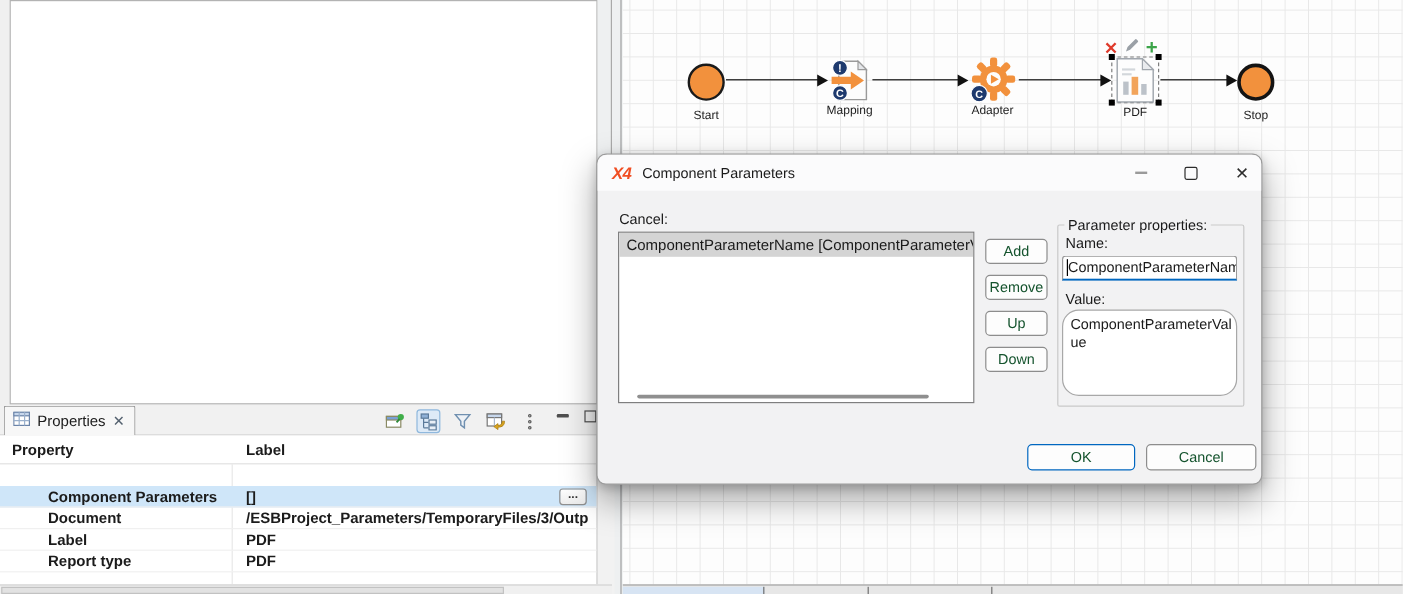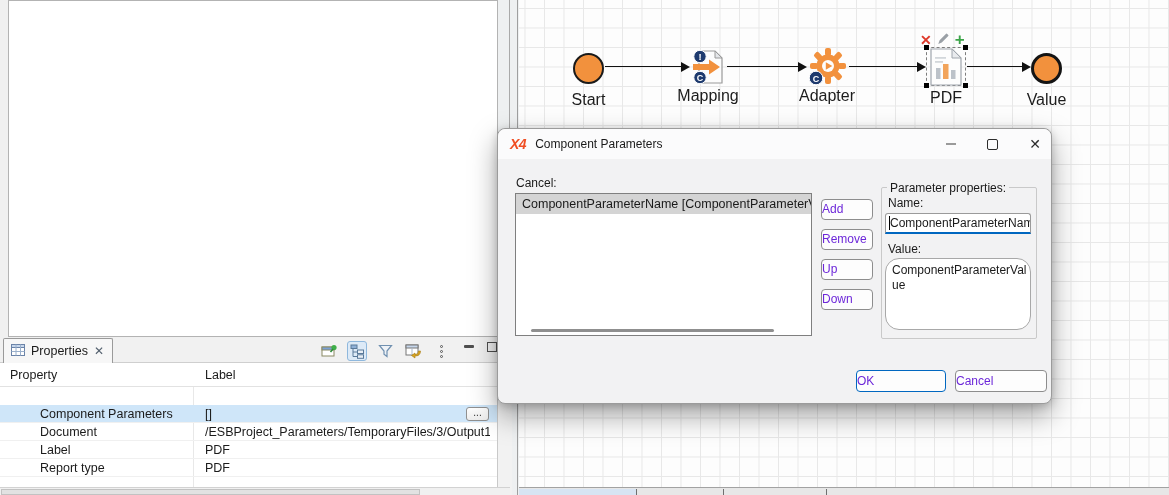--- a/index.html
+++ b/index.html
@@ -19,21 +19,21 @@
   
   .canvas { position:absolute; left:519px; top:0; width:650px; height:487px;
     background-color:#fdfdfd;
     background-image:
       linear-gradient(to right, #e8e8e8 1px, transparent 1px),
       linear-gradient(to bottom, #e8e8e8 1px, transparent 1px);
     background-size:19.5px 19.5px; background-position:5.5px 8px; }
 
   .node { position:absolute; text-align:center; }
   .node-label { position:absolute; top:38px; left:50%; transform:translateX(-50%);
-    font-size:16px; color:#1c1c1c; white-space:nowrap; }
+    font-size:10px; color:#1c1c1c; white-space:nowrap; }
 
   .circle-start { width:31px; height:31px; border-radius:50%; background:#F2913D; border:2px solid #1a1a1a; }
   .circle-stop  { width:31px; height:31px; border-radius:50%; background:#F2913D; border:3.5px solid #141414; }
 
   .connector { position:absolute; height:12px; }
   .connector .line { position:absolute; left:0; top:5px; height:0; border-top:1.6px solid #111; }
   .connector .head { position:absolute; top:0.5px; width:0; height:0;
     border-left:9px solid #111; border-top:5px solid transparent; border-bottom:5px solid transparent; }
 
   .sel-box { position:absolute; border:1px dashed #7d7d7d; background:rgba(255,255,255,0.25); }
@@ -57,21 +57,21 @@
   .props-tab-label { font-size:12.5px; color:#1b1b1b; }
   .tab-close { font-size:12px; color:#53606e; line-height:12px; }
   .props-toolbar { position:absolute; right:15px; top:1px; height:24px; display:flex; align-items:center; gap:8px; overflow:hidden; }
   .tbtn { display:flex; align-items:center; justify-content:center; width:20px; height:20px; }
   .tbtn.active { background:#ddeaf7; border:1px solid #8fb8dd; border-radius:3px; }
   .kebab { display:flex; flex-direction:column; gap:2px; }
   .kebab i { width:3px; height:3px; border:1px solid #555; border-radius:50%; display:block; }
   .minbar { width:10px; height:3px; background:#4f4f4f; border-radius:1px; margin-top:-10px; }
   .maxbox { width:11px; height:10px; border:1.5px solid #4f4f4f; margin-top:-9px; }
 
-  .props-table { position:absolute; left:0; top:25px; width:498px; height:124px; background:#fff; border-right:1px solid #c9c9c9; }
+  .props-table { position:absolute; left:0; top:25px; width:498px; height:124px; background:#fff; border-right:1px solid #c9c9c9;font-weight:bold; }
   .pt-header { position:absolute; left:0; top:0; width:100%; height:24px; background:#fff; border-bottom:1px solid #e2e2e2; }
   .pt-header .h1 { position:absolute; left:10px; top:5px; font-size:12.5px; color:#1b1b1b; }
   .pt-header .h2 { position:absolute; left:205px; top:5px; font-size:12.5px; color:#1b1b1b; }
   .pt-vline { position:absolute; left:193px; top:0; width:1px; height:124px; background:#e8e8e8; }
   .prow { position:absolute; left:0; width:100%; height:18px; border-bottom:1px solid #f0f0f0; font-size:12.5px; color:#1b1b1b; }
   .prow .pname { position:absolute; left:40px; top:2px; white-space:nowrap; }
   .prow .pval { position:absolute; left:205px; top:2px; white-space:nowrap; overflow:hidden; max-width:285px; }
   .prow.cat .pname { left:22px; }
   .prow.selected { background:#cfe6f9; }
   .chev { position:absolute; left:8px; top:5px; }
@@ -94,21 +94,21 @@
 
   .dlg-label { position:absolute; font-size:12px; color:#1a1a1a; }
 
   .members-list { position:absolute; left:17px; top:64px; width:297px; height:143px; background:#fff; border:1px solid #7f7f7f; overflow:hidden; }
   .member-item { height:20px; line-height:20px; background:#d4d4d4; font-size:12.5px; color:#1a1a1a;
     padding-left:6px; white-space:nowrap; overflow:hidden; }
   .members-hscroll { position:absolute; left:1px; bottom:2px; width:293px; height:4px; }
   .members-hscroll .thumb { position:absolute; left:14px; top:0; width:243px; height:3px; background:#8f8f8f; border-radius:2px; }
 
   .dlg-btn { position:absolute; background:#fdfdfd; border:1px solid #8d8d8d; border-radius:4px;
-    font-size:12px; color:#6d28d9; text-align:left; }
+    font-size:12px; color:#14532d; text-align:center; }
   .btn-col { left:323px; width:52px; height:21px; line-height:19px; }
   .btn-ok { left:358px; top:241px; width:90px; height:22px; line-height:20px; border:1.5px solid #0067C0; }
   .btn-cancel { left:457px; top:241px; width:92px; height:22px; line-height:20px; }
 
   .group-box { position:absolute; left:383px; top:52px; width:156px; height:282px; }
   .group-frame { position:absolute; left:0; top:6px; width:156px; height:152px; border:1px solid #c9c9c9; border-radius:2px; }
   .group-label { position:absolute; left:6px; top:0; background:#f2f2f3; padding:0 3px; font-size:12px; color:#1a1a1a; }
 
   .name-input { position:absolute; left:387px; top:84px; width:146px; height:21px; background:#fff;
     border:1px solid #9a9a9a; border-bottom:2px solid #0067C0; border-radius:3px 3px 0 0;
@@ -224,21 +224,21 @@
       <div class="node-label" style="top:41px;">PDF</div>
     </div>
 
     <div class="connector" style="left:448px; top:61px; width:64px;">
       <div class="line" style="width:56px;"></div>
       <div class="head" style="left:55px;"></div>
     </div>
 
     <div class="node" style="left:512px; top:53px; width:31px;">
       <div class="circle-stop"></div>
-      <div class="node-label">Value</div>
+      <div class="node-label">Stop</div>
     </div>
   </div>
 
   <div class="canvas-status">
     <div class="seg1"></div>
     <div class="d2"></div>
     <div class="d3"></div>
   </div>
 
   <div class="props">

